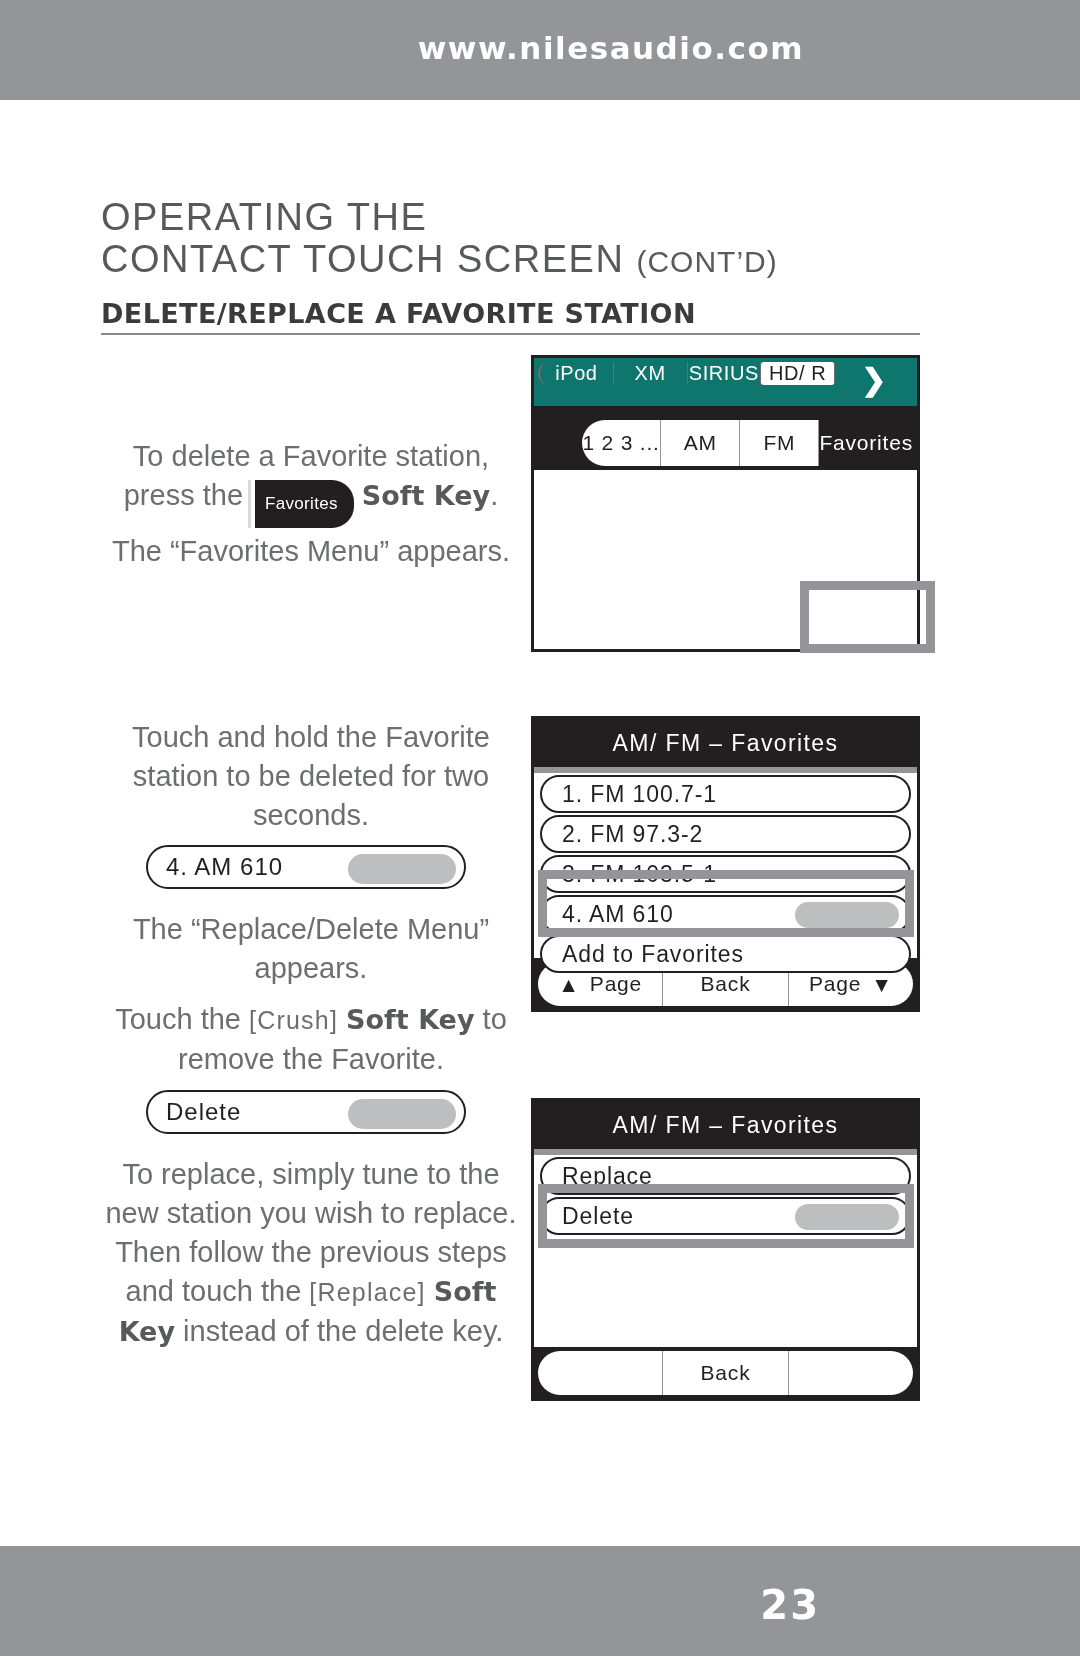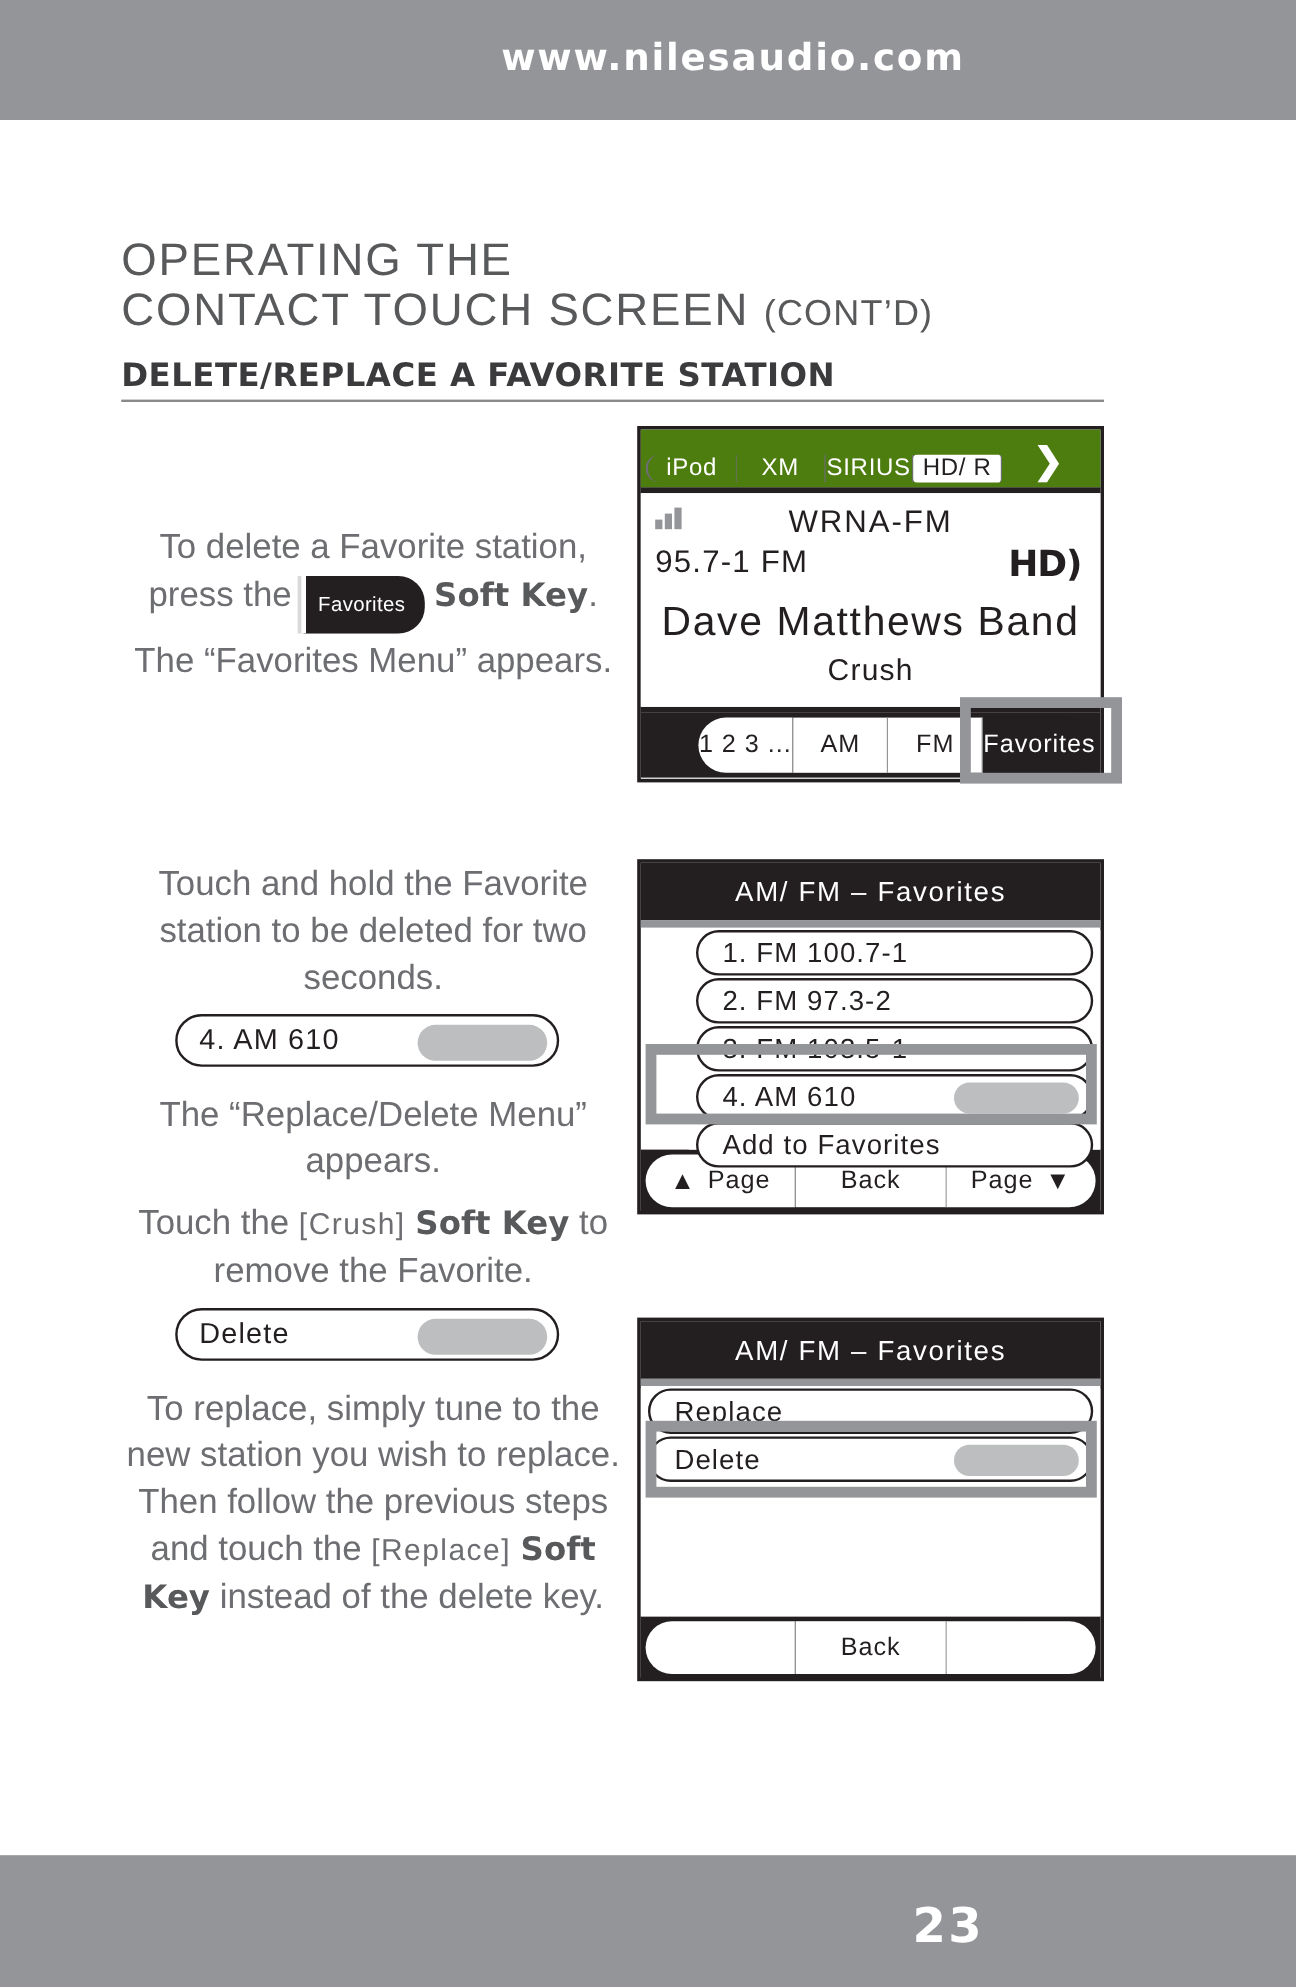--- a/index.html
+++ b/index.html
@@ -114,22 +114,22 @@
   
   .device {
     position:absolute;
     background:#ffffff;
     border:3px solid #231f20;
   }
 
   
   #screen1 { left:531px; top:355px; width:389px; height:297px; }
   .src-bar {
-    position:relative; height:48px; background:#4d7c0f;
-    display:flex; align-items:flex-end; padding:4px;
+    position:relative; height:48px; background:#0f766e;
+    display:flex; align-items:flex-start; padding:4px;
   }
   .src-tab {
     flex:1; display:flex; align-items:center; justify-content:center;
     color:#ffffff; font-size:20px; letter-spacing:0.6px;
     border-right:1px solid #6d6e71;
     font-family:"Liberation Sans", sans-serif;
   }
   .src-tab:first-child { border-radius:22px 0 0 22px; border-left:2px solid #6d6e71; }
   .src-tab.active {
     background:#ffffff; color:#231f20; border-radius:3px;
@@ -198,21 +198,21 @@
   #screen3 { left:531px; top:1098px; width:389px; height:303px; }
 
   .menu-title {
     height:48px; background:#231f20; color:#ffffff;
     display:flex; align-items:center; justify-content:center;
     font-size:23px; letter-spacing:1.4px;
     font-family:"Liberation Sans", sans-serif;
   }
   .menu-sep { height:6px; background:#939598; }
   .menu-list { position:relative; background:#ffffff; }
-  #screen2 .menu-list { height:183px;margin-left:40px; }
+  #screen2 .menu-list { height:183px; }
   #screen3 .menu-list { height:190px; }
   .menu-row {
     position:relative; height:38px; margin:2px 6px 0 6px;
     border:2px solid #231f20; border-radius:22px;
     background:#ffffff; display:flex; align-items:center;
     overflow:hidden;
   }
   .menu-row .mr-label {
     margin-left:20px; font-size:23px; color:#231f20;
     letter-spacing:0.9px; white-space:nowrap;
@@ -293,32 +293,20 @@
 
   <div class="device" id="screen1">
     <div class="src-bar">
       <div class="src-tab">iPod</div>
       <div class="src-tab">XM</div>
       <div class="src-tab">SIRIUS</div>
       <div class="src-tab active">HD/ R</div>
       <div class="src-tab arrow">❯</div>
     </div>
     <div class="screen-sep"></div>
-    <div class="radio-body">
-      <div class="sig-bars">
-          <i></i>
-          <i></i>
-          <i></i>
-        </div>
-      <div class="call-sign">WRNA-FM</div>
-      <div class="freq">95.7-1 FM</div>
-      <div class="hd-logo"><span>HD</span>)</div>
-      <div class="artist">Dave Matthews Band</div>
-      <div class="track">Crush</div>
-    </div>
     <div class="screen-sep"></div>
     <div class="soft-bar">
       <div class="soft-key">1 2 3 ...</div>
       <div class="soft-key">AM</div>
       <div class="soft-key">FM</div>
       <div class="soft-key inverted">Favorites</div>
     </div>
   </div>
   <div class="hl-box" id="hl1"></div>
 

